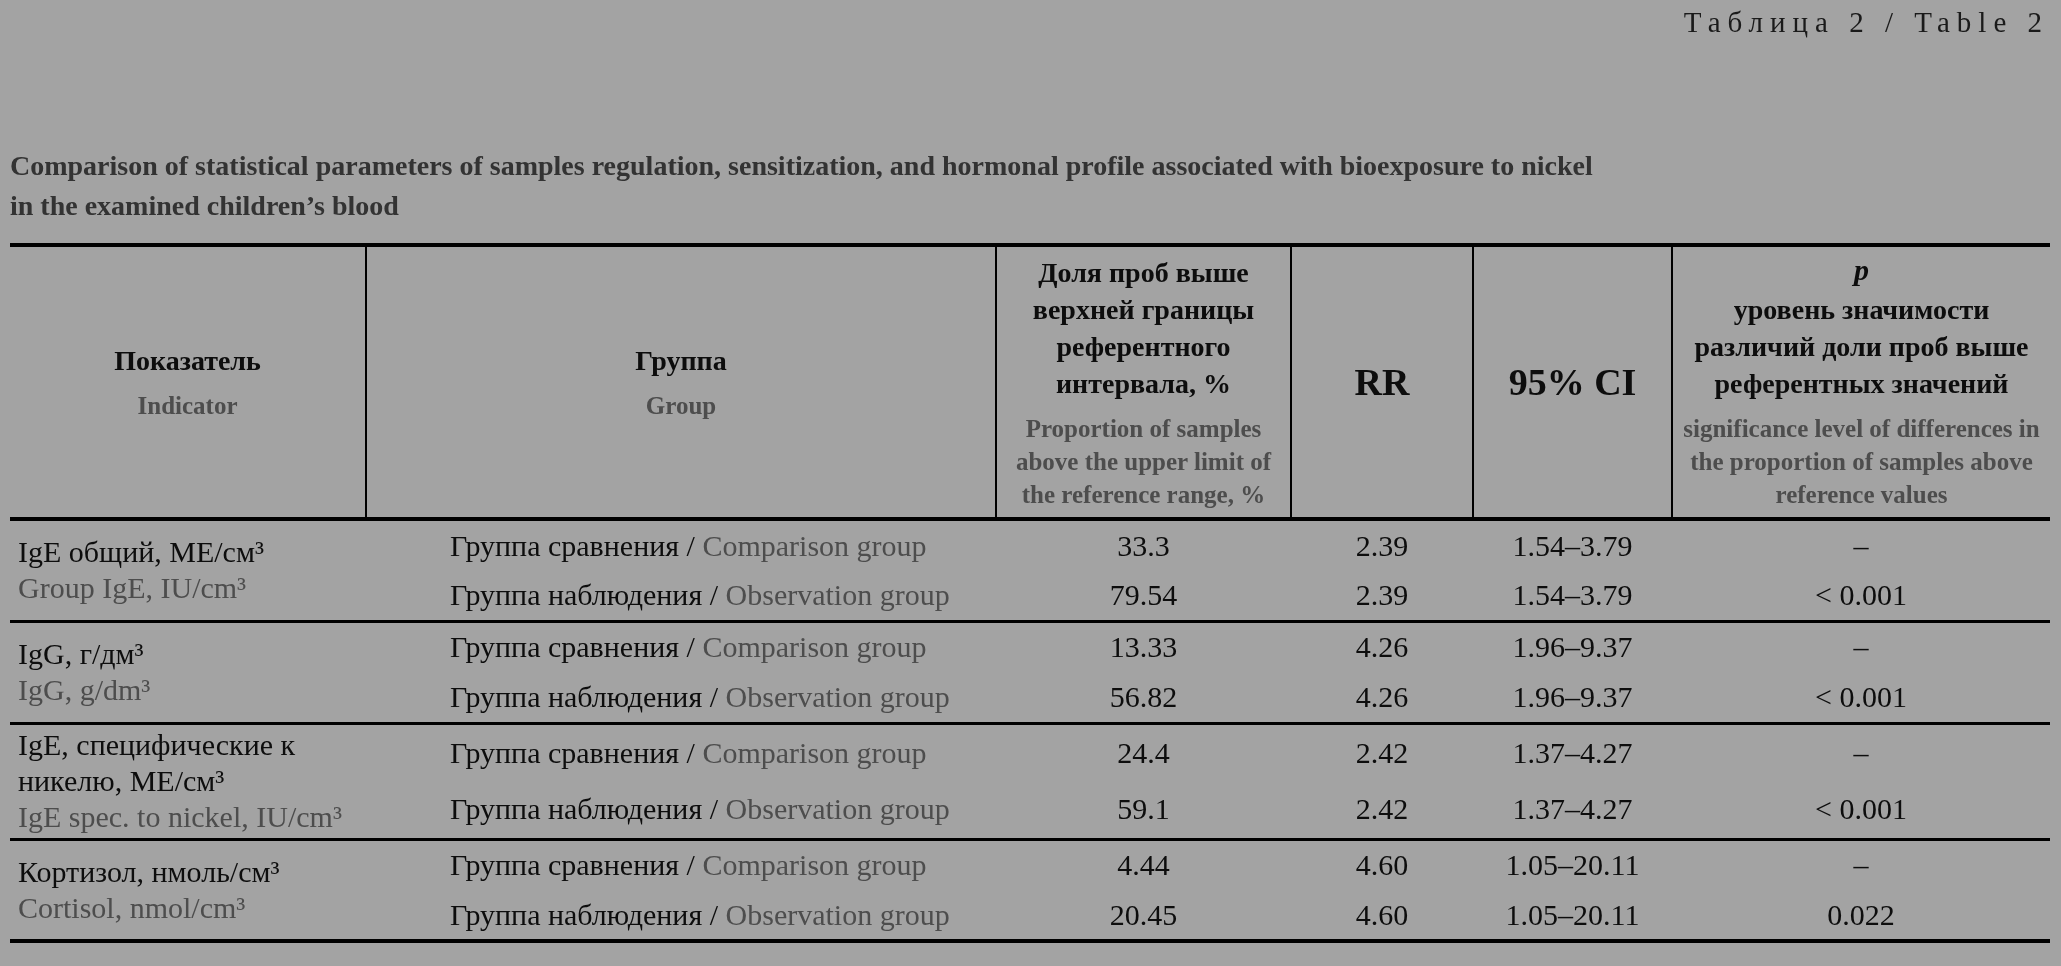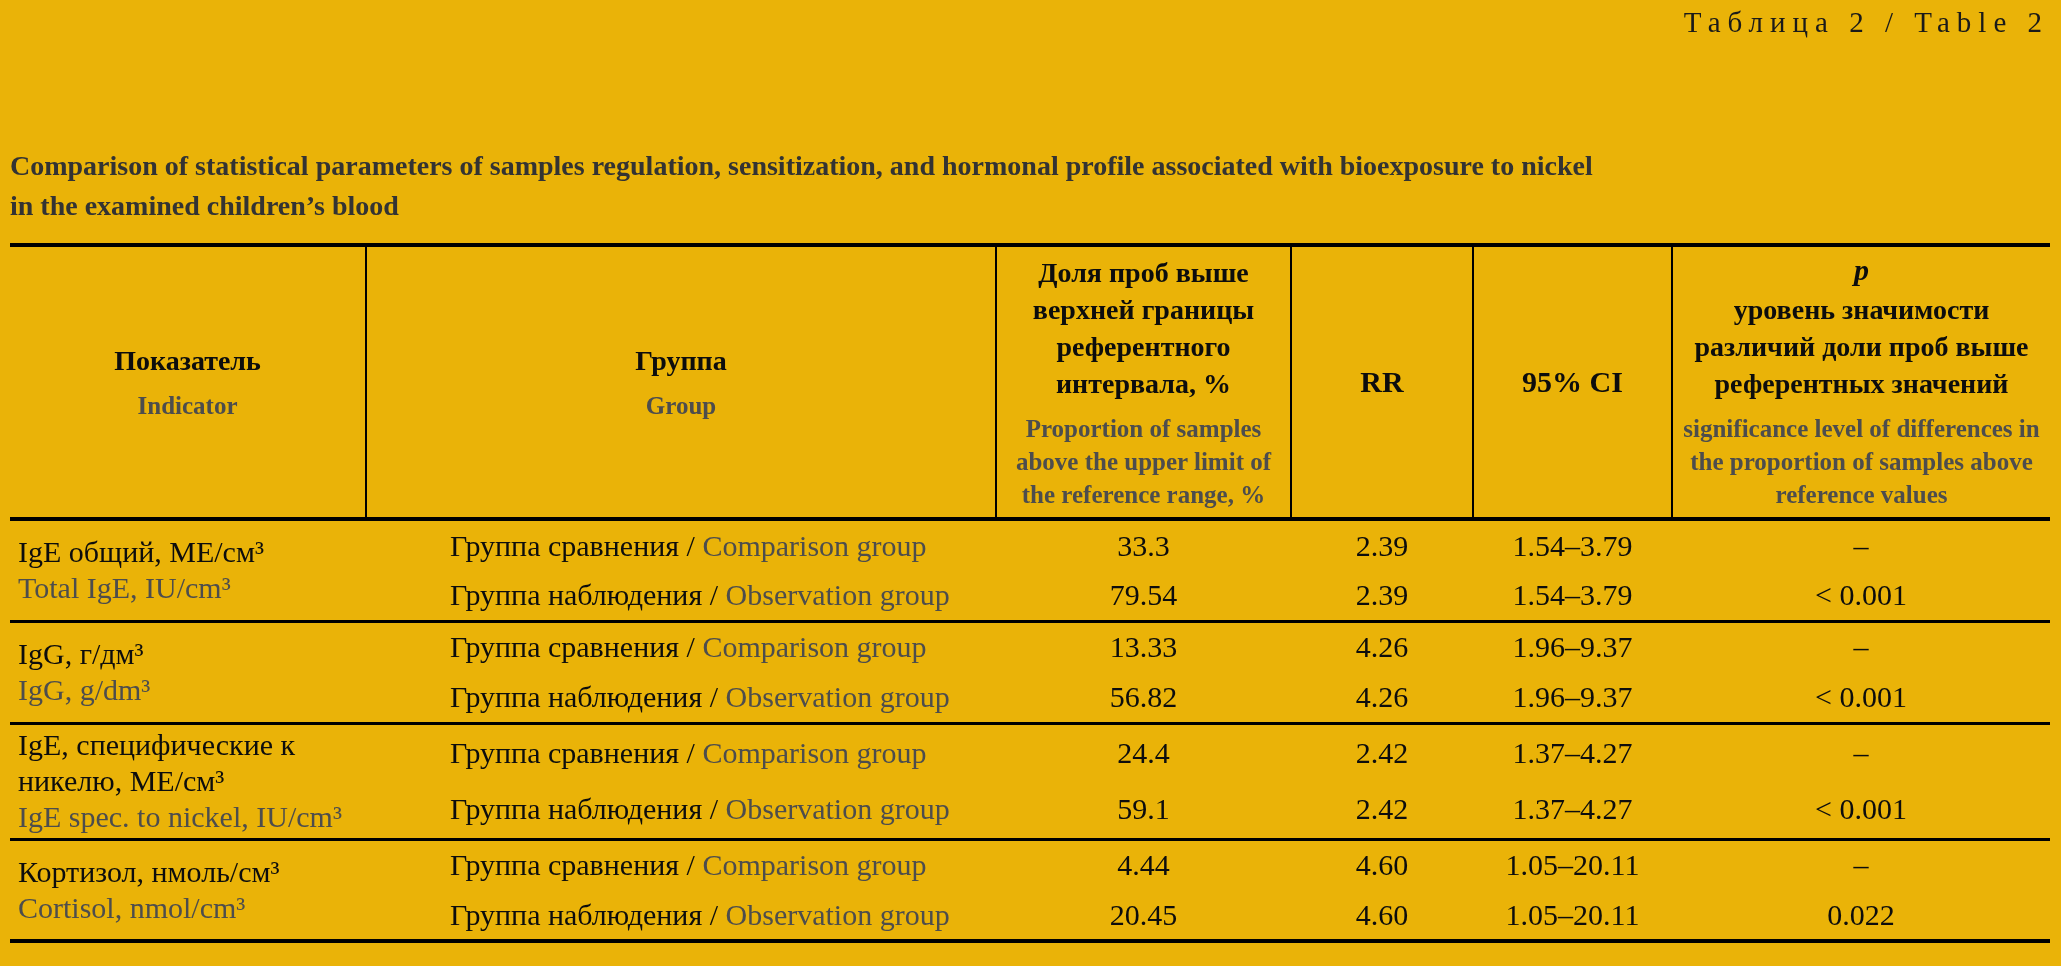--- a/index.html
+++ b/index.html
@@ -1,21 +1,21 @@
 <!DOCTYPE html>
 <html><head>
 <meta charset="utf-8">
 <style>
   * { margin: 0; padding: 0; box-sizing: border-box; }
   html, body { background: #ffffff; }
   .page {
     position: relative;
     width: 2061px;
     height: 966px;
-    background: #eab308;
+    background: #a3a3a3;
     font-family: "Liberation Serif", "DejaVu Serif", serif;
     color: #111111;
     overflow: hidden;
   }
   .table-label {
     position: absolute;
     top: 6px;
     right: 12px;
     font-size: 29px;
     letter-spacing: 7px;
@@ -58,21 +58,21 @@
     vertical-align: middle;
     text-align: center;
     padding: 6px 10px;
     font-weight: bold;
     margin-left: 36px;
   }
   thead th + th { border-left: 2px solid #000; }
   .h-ru { font-size: 28px; line-height: 37px; color: #0d0d0d; }
   .h-en { font-size: 25px; line-height: 33px; color: #4d4d4d; margin-top: 10px; }
   .h-sym { font-size: 30px; font-style: italic; color: #0d0d0d; margin-bottom: 4px; }
-  .h-plain { font-size: 30px; color: #0d0d0d; }
+  .h-plain { font-size: 38px; color: #0d0d0d; }
   tbody td {
     height: 51px;
     vertical-align: middle;
     font-size: 30px;
     padding: 0;
   }
   tbody tr.tall td { height: 58px; }
   tr.group-start td { border-top: 3px solid #000; }
   td.ind {
     text-align: left;
@@ -134,21 +134,21 @@
           <div class="h-ru">уровень значимости различий доли проб выше референтных значений</div>
           <div class="h-en">significance level of differences in the proportion of samples above reference values</div>
         </th>
       </tr>
     </thead>
     <tbody>
 
       <tr>
         <td class="ind" rowspan="2">
           <div class="ind-ru">IgE общий, МЕ/см³</div>
-          <div class="ind-en">Total IgE, IU/cm³</div>
+          <div class="ind-en">Group IgE, IU/cm³</div>
         </td>
         <td class="grp"><span class="g-ru">Группа сравнения / </span><span class="g-en">Comparison group</span></td>
         <td class="num">33.3</td>
         <td class="num">2.39</td>
         <td class="num">1.54–3.79</td>
         <td class="num">–</td>
       </tr>
       <tr>
         <td class="grp"><span class="g-ru">Группа наблюдения / </span><span class="g-en">Observation group</span></td>
         <td class="num">79.54</td>

